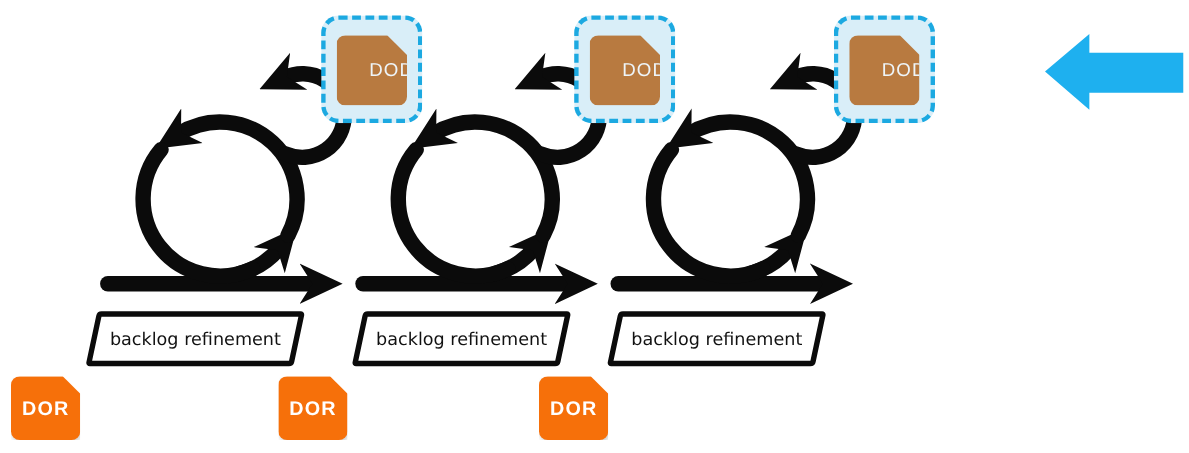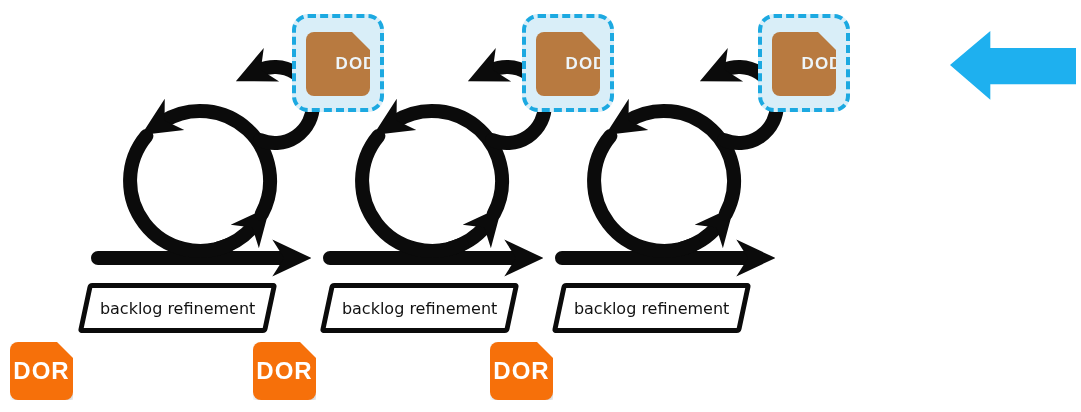--- a/index.html
+++ b/index.html
@@ -36,33 +36,33 @@
     display:flex;align-items:center;justify-content:center;
   }
   .dod.b1{left:292px;} .dod.b2{left:522px;} .dod.b3{left:758px;}
   .dod .doc{
     width:64px;height:64px;margin-top:2px;
     background:#b87a40;border-radius:8px;
     clip-path:polygon(0 0, calc(100% - 18px) 0, 100% 18px, 100% 100%, 0 100%);
     display:flex;align-items:center;justify-content:center;
   }
   .dod .doc span{
-    color:#eef5f9;font-size:17px;font-weight:bold;letter-spacing:1px;margin-left:36px;
+    color:#eef5f9;font-size:17px;font-weight:normal;letter-spacing:1px;margin-left:36px;
   }
 
   
   .dor{
     position:absolute;top:342px;width:63px;height:58px;
     background:#f6700a;border-radius:8px;
     clip-path:polygon(0 0, calc(100% - 16px) 0, 100% 16px, 100% 100%, 0 100%);
     display:flex;align-items:center;justify-content:center;
     filter:drop-shadow(1px 2px 2px rgba(0,0,0,0.2));
   }
   .dor.d1{left:10px;} .dor.d2{left:253px;} .dor.d3{left:490px;}
-  .dor span{color:#ffffff;font-size:24px;font-weight:bold;letter-spacing:1px;}
+  .dor span{color:#ffffff;font-size:18px;font-weight:bold;letter-spacing:1px;}
 
   
   .back-arrow{
     position:absolute;left:950px;top:28px;width:126px;height:74px;
     background:#1eb0ef;
     clip-path:polygon(0 50%, 32% 4%, 32% 27%, 100% 27%, 100% 76%, 32% 76%, 32% 97%);
     filter:drop-shadow(2px 3px 3px rgba(0,0,0,0.25));
   }
 </style>
 </head>

